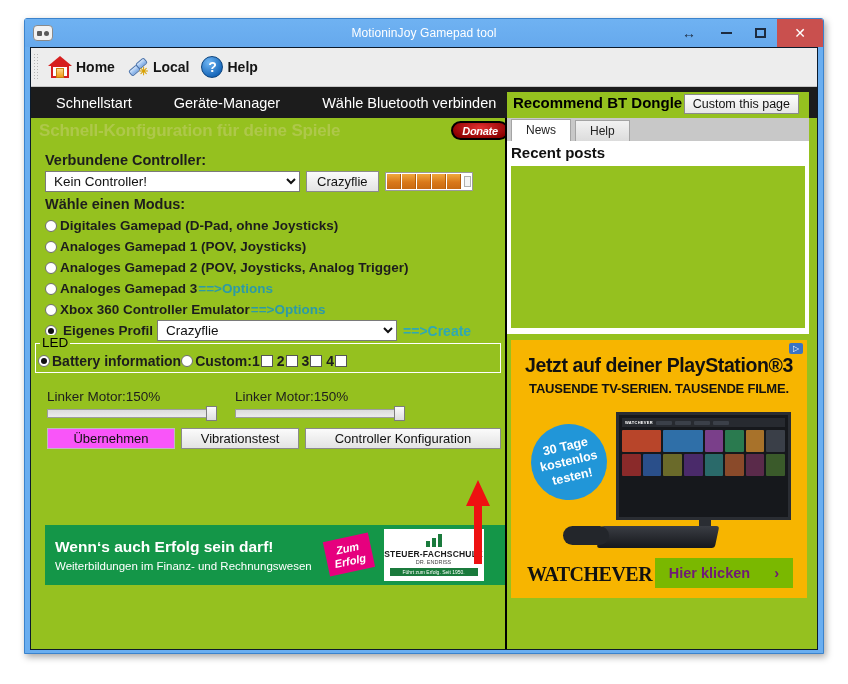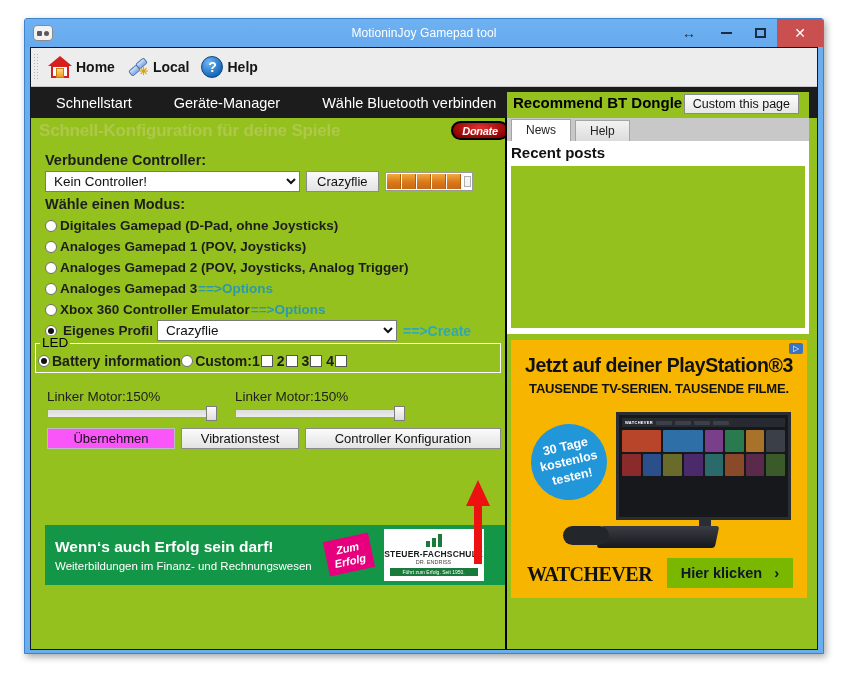--- a/index.html
+++ b/index.html
@@ -545,23 +545,23 @@
   }
   .ad-yellow .brand {
     position: absolute; left: 16px; bottom: 12px;
     font-family: "Liberation Serif", serif;
     font-size: 20px; font-weight: bold; color: #111111;
     letter-spacing: -0.5px;
   }
   .ad-yellow .cta {
     position: absolute; right: 14px; bottom: 10px;
     background: #7ab800;
-    color: #0f172a; font-size: 14.5px; font-weight: bold;
+    color: #701a75; font-size: 14.5px; font-weight: bold;
     padding: 7px 14px;
-    display: flex; align-items: center; gap: 12px;
+    display: flex; align-items: center; gap: 24px;
   }
 
   
   .arrow {
     position: absolute; left: 434px; top: 362px;
     width: 26px; height: 84px;
     pointer-events: none;
     z-index: 50;
   }
 </style>

